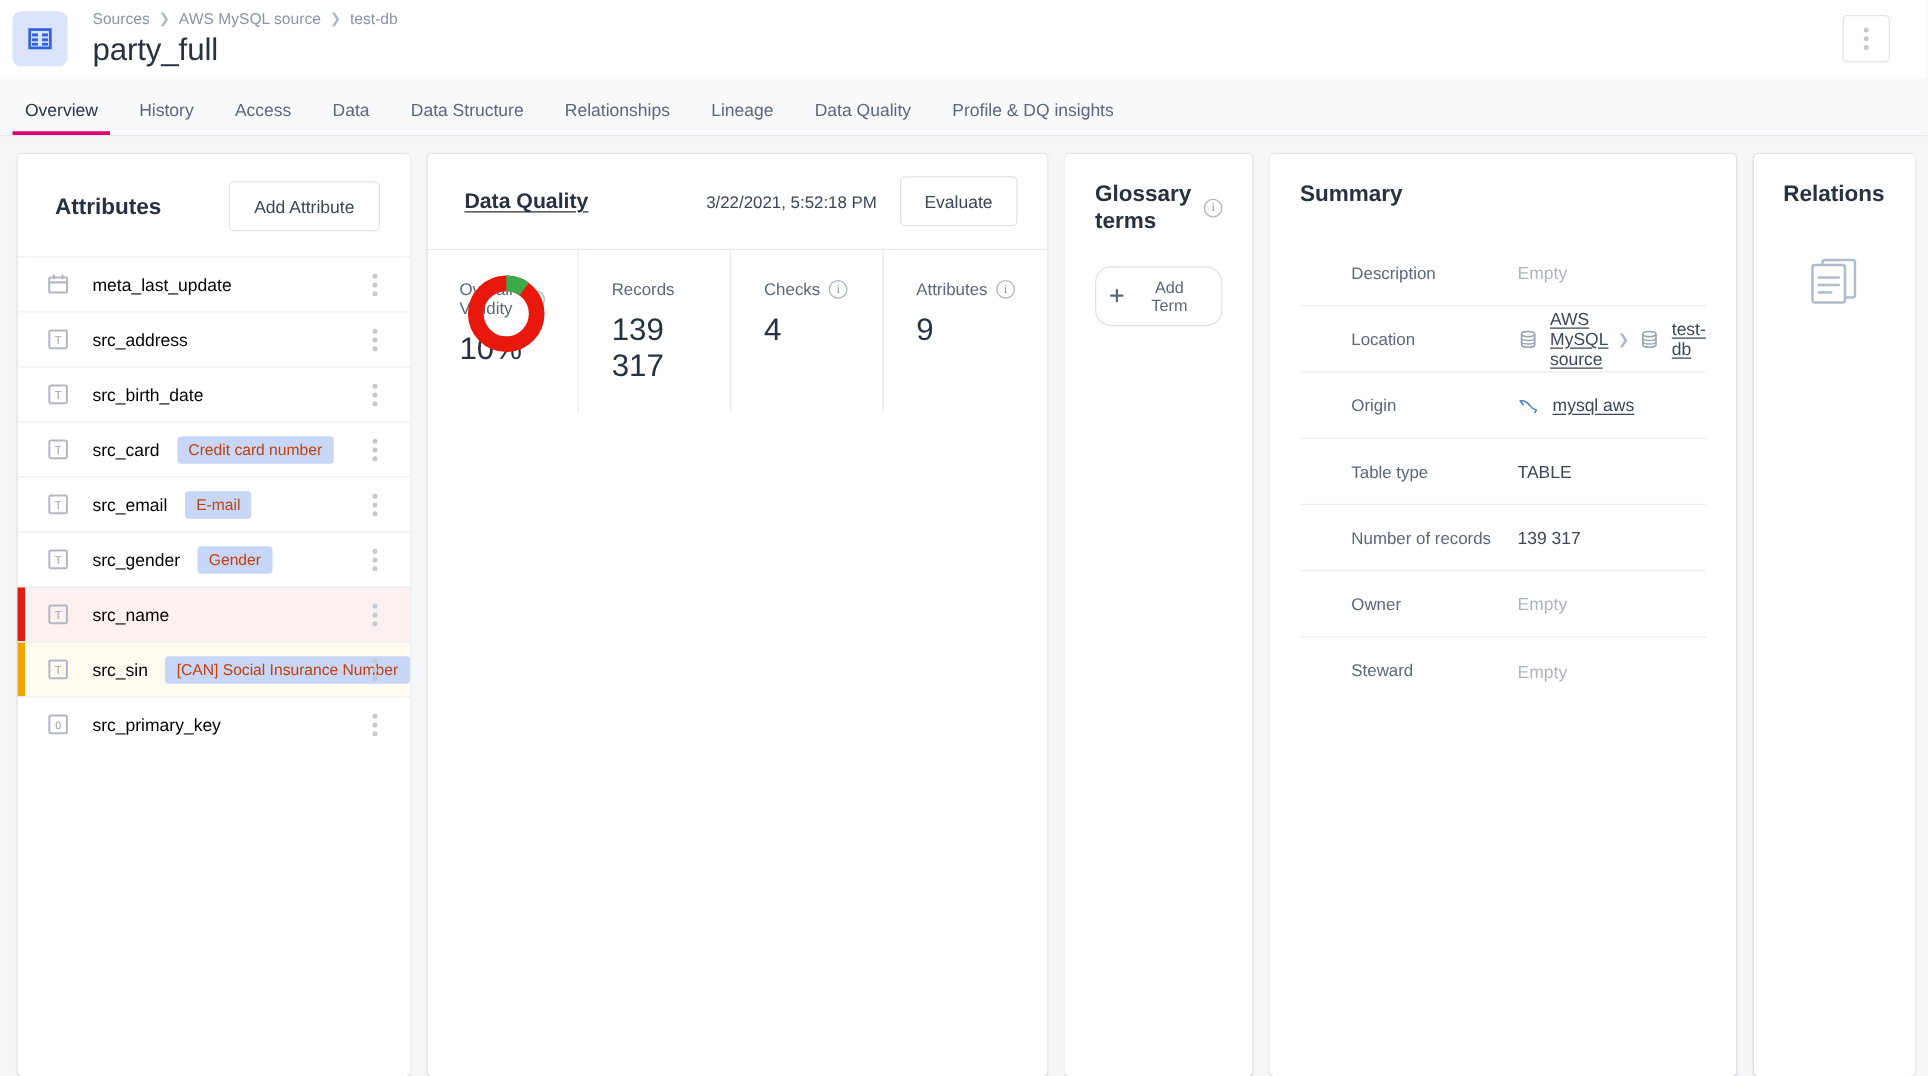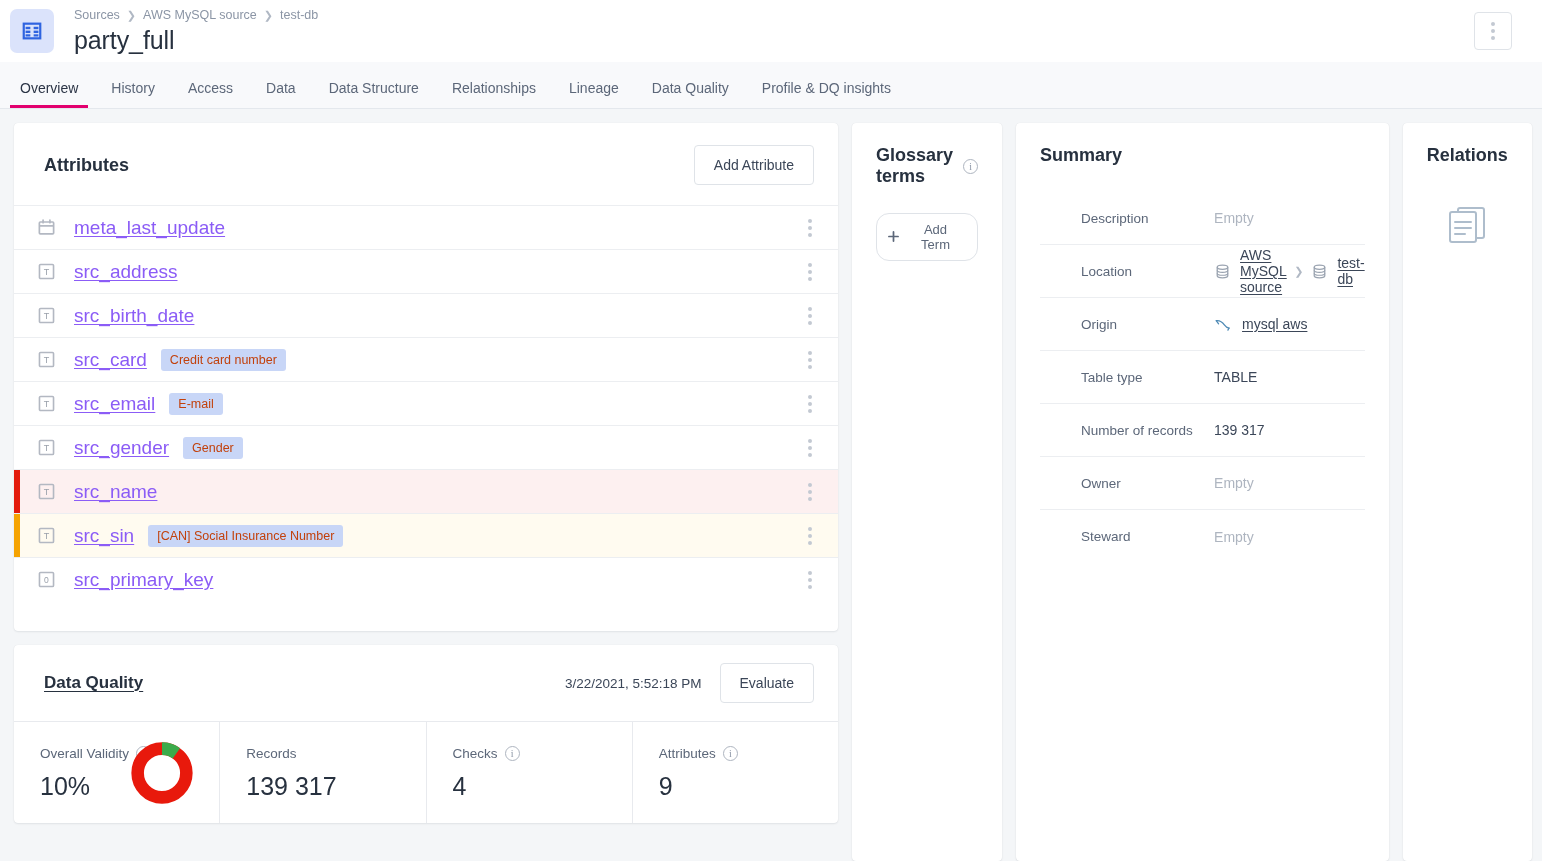--- a/index.html
+++ b/index.html
@@ -94,21 +94,21 @@
   }
   .tab.active { color: #2b3445; border-bottom: 3px solid #e2006e; padding-bottom: 9px; }
 
   
   .body {
     display: flex;
     gap: 14px;
     padding: 14px 14px 0 14px;
     height: calc(861px - 62px - 47px);
   }
-  .col-left { width: 824px; flex: 0 0 824px; display: flex; flex-direction: column; gap: 14px; }
+  .col-left { width: 824px; flex: 0 0 824px; display: flex; flex-direction: row; gap: 14px; }
   .col-right { flex: 1 1 auto; display: flex; flex-direction: row; gap: 14px; }
 
   .card {
     background: #fff;
     border-radius: 4px;
     box-shadow: 0 1px 2px rgba(16,24,40,.08), 0 0 1px rgba(16,24,40,.1);
   }
 
   
   .attr-head {
@@ -137,23 +137,22 @@
   .attr-row .flag {
     position: absolute; left: 0; top: 0; bottom: 0; width: 6px;
   }
   .type-icon {
     width: 20px; height: 20px;
     flex: 0 0 20px;
     margin-right: 18px;
     display: flex; align-items: center; justify-content: center;
   }
   .attr-name {
-    font-size: 19px;
-    color: #8b5cf6;
-    text-decoration: underline;
+    font-size: 14px;
+    color: #000000;
     text-underline-offset: 2px;
     cursor: pointer;
     white-space: nowrap;
   }
   .chip {
     margin-left: 14px;
     background: #c8d6f7;
     color: #c2410c;
     font-size: 12.5px;
     padding: 4px 9px;

